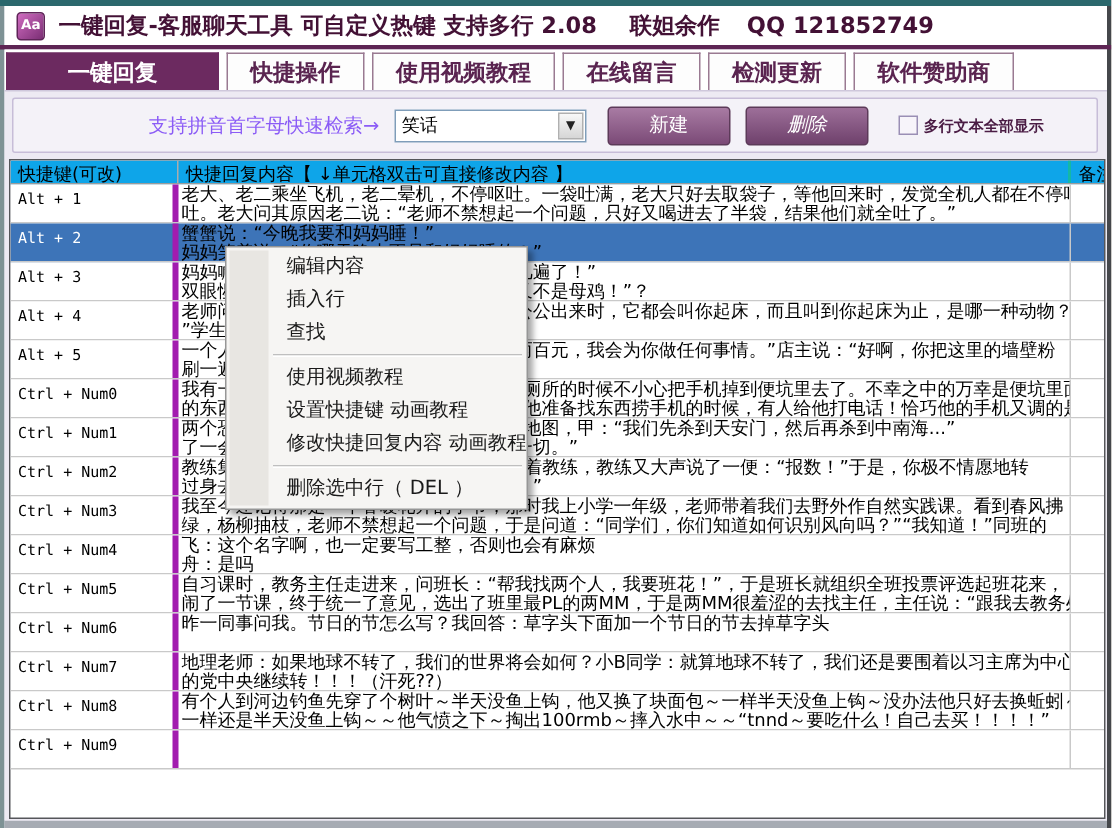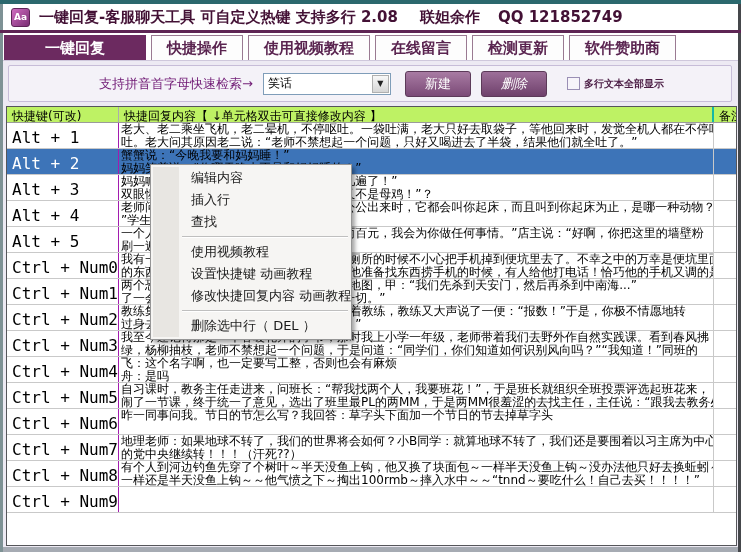--- a/index.html
+++ b/index.html
@@ -26,47 +26,47 @@
     display:flex;align-items:flex-end;gap:5px;padding-left:1px;box-sizing:border-box;}
   .tab{height:25px;line-height:25px;padding:0 15px;font-size:15px;font-weight:bold;color:#5A2450;
     background:#FDFDFD;border:1px solid #9A7A92;border-bottom:none;box-sizing:border-box;white-space:nowrap;}
   .tab.active{background:#6C2A60;color:#ffffff;border-color:#6C2A60;padding:0 40px;}
 
   .content{position:absolute;left:3px;top:60px;width:735px;height:487px;background:#EDEAF3;
     border-top:1px solid #CFC8DC;box-sizing:border-box;}
 
   .toolbar{position:absolute;left:5px;top:4px;width:724px;height:37px;background:#F4F2F8;
     border:1px solid #C7BDD8;border-radius:2px;display:flex;align-items:center;box-sizing:border-box;}
-  .search-label{margin-left:90px;font-size:13px;color:#701a75;white-space:nowrap;}
+  .search-label{margin-left:90px;font-size:13px;color:#8b5cf6;white-space:nowrap;}
   .combo{margin-left:10px;width:128px;height:22px;background:#fff;border:1px solid #7F9DB9;
     position:relative;display:flex;align-items:center;box-sizing:border-box;flex:0 0 auto;}
   .combo-text{padding-left:4px;font-size:12px;color:#000;}
   .combo-arrow{position:absolute;right:1px;top:1px;width:17px;height:18px;
     background:linear-gradient(#F8F8F8,#D6D6D6);border:1px solid #B0B0B0;box-sizing:border-box;
     display:flex;align-items:center;justify-content:center;font-size:8px;color:#222;}
-  .btn{height:26px;width:66px;border:1px solid #5C3A59;border-radius:3px;color:#fff;font-size:13px;
+  .btn{height:26px;width:82px;border:1px solid #5C3A59;border-radius:3px;color:#fff;font-size:13px;
     text-align:center;line-height:24px;background:linear-gradient(#A87BA3,#7B4A77);
     box-sizing:border-box;flex:0 0 auto;}
   .btn-new{margin-left:14px;}
   .btn-del{margin-left:10px;background:linear-gradient(#9D6F99,#6F416C);font-style:italic;}
   .checkbox{margin-left:20px;width:13px;height:13px;background:#F7F4FA;border:1px solid #9A8FB5;
     box-sizing:border-box;flex:0 0 auto;}
   .check-label{font-size:10px;font-weight:bold;color:#4A1C44;margin-left:4px;white-space:nowrap;}
 
   .grid{position:absolute;left:3px;top:45px;width:731px;height:440px;background:#ffffff;
     border:1px solid #55565A;box-sizing:border-box;overflow:hidden;}
-  .thead{height:16px;display:flex;background:#bef264;border-bottom:1px solid #9B9B9B;
+  .thead{height:16px;display:flex;background:#0ea5e9;border-bottom:1px solid #9B9B9B;
     font-size:12px;color:#000;box-sizing:border-box;}
   .th{overflow:hidden;white-space:nowrap;padding:1px 0 0 5px;box-sizing:border-box;}
   .th1{width:112px;border-right:1px solid #ACACAC;}
   .th2{width:595px;border-right:2px solid #14b8a6;}
   .th3{flex:1;}
   .row{height:26px;display:flex;border-bottom:1px solid #C9C9C9;box-sizing:border-box;background:#fff;}
-  .cell-key{width:112px;border-right:1px solid #a21caf;font-family:"DejaVu Sans Mono",monospace;
-    font-size:16px;padding:5px 0 0 5px;box-sizing:border-box;color:#000;overflow:hidden;white-space:nowrap;}
+  .cell-key{width:112px;border-right:4px solid #a21caf;font-family:"DejaVu Sans Mono",monospace;
+    font-size:10px;padding:5px 0 0 5px;box-sizing:border-box;color:#000;overflow:hidden;white-space:nowrap;}
   .cell-content{width:595px;border-right:1px solid #C9C9C9;font-size:12px;line-height:12.5px;
     padding-left:2px;box-sizing:border-box;color:#000;overflow:hidden;}
   .cell-note{flex:1;}
   .line{height:12.5px;white-space:nowrap;overflow:hidden;}
   .row.selected{background:#3D74B8;}
   .row.selected .cell-key{color:#ffffff;}
   .row.selected .cell-content{color:#000;}
 
   .context-menu{position:absolute;left:150px;top:164px;width:202px;background:#F6F5F3;
     border:1px solid #969696;box-shadow:3px 3px 4px rgba(0,0,0,0.35);padding:2px 0;box-sizing:border-box;}

